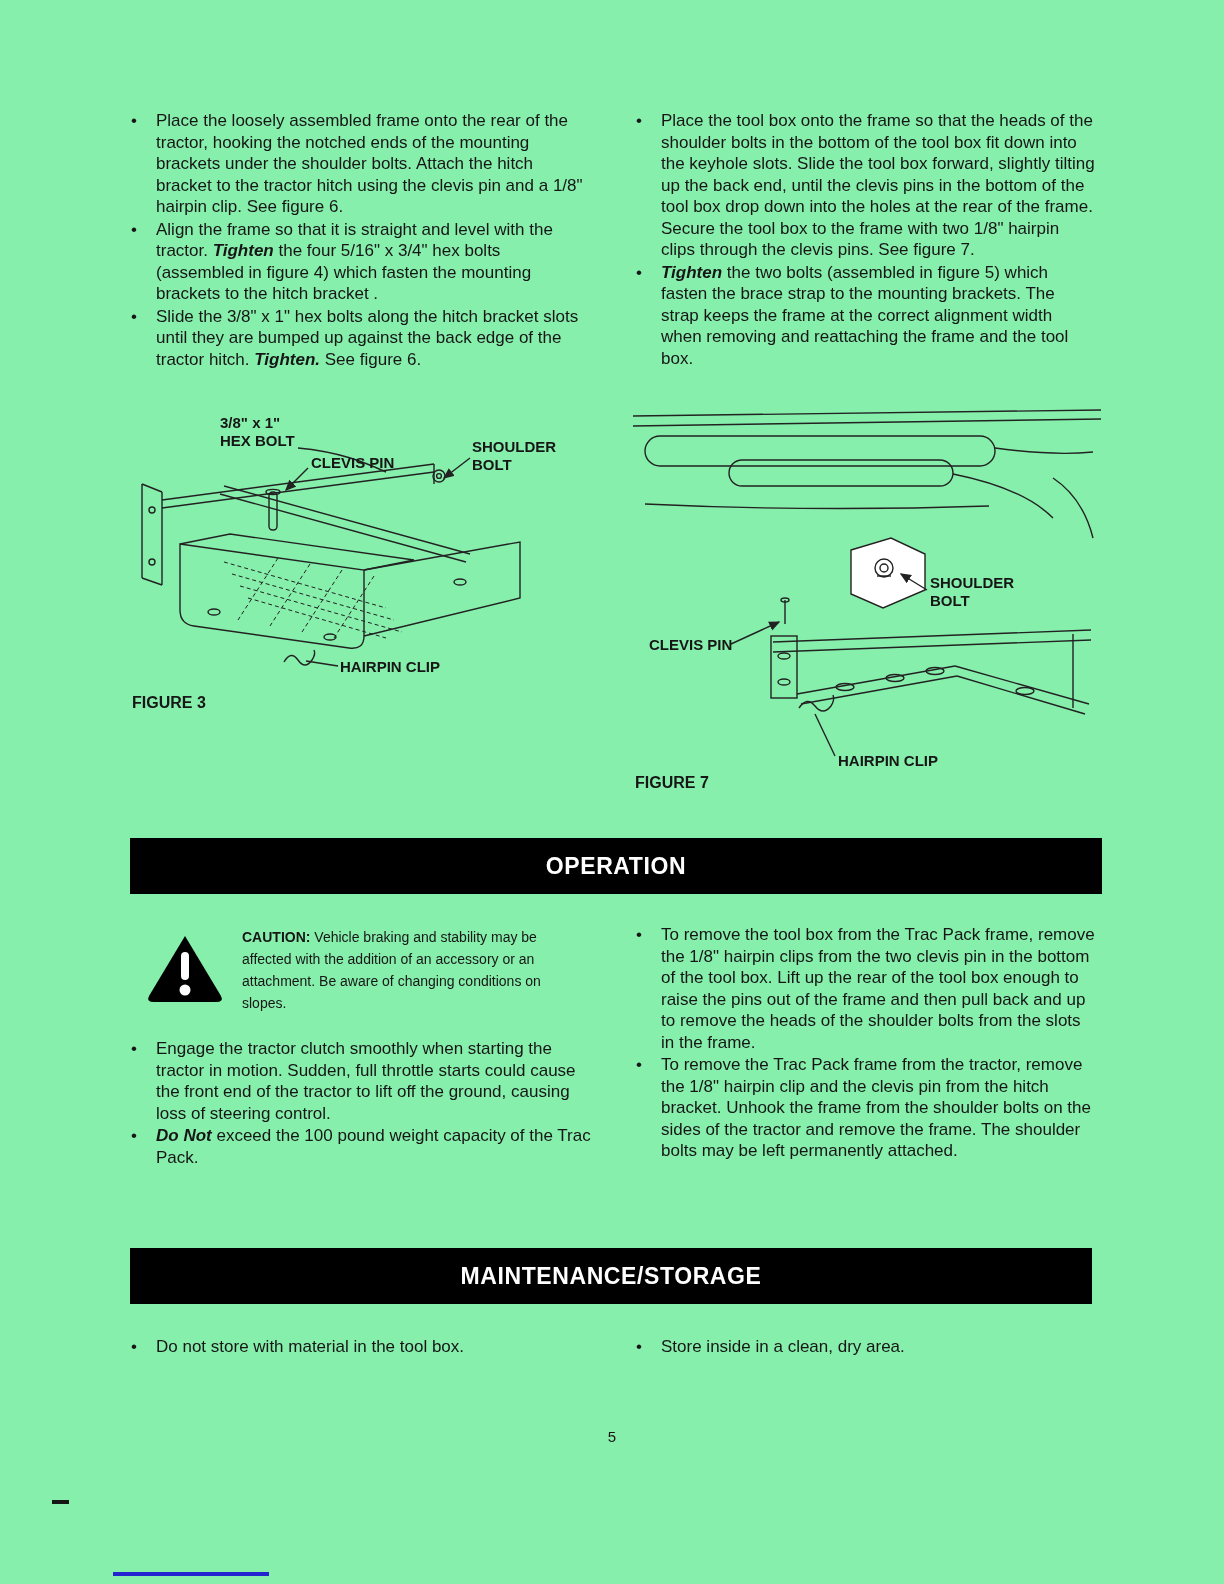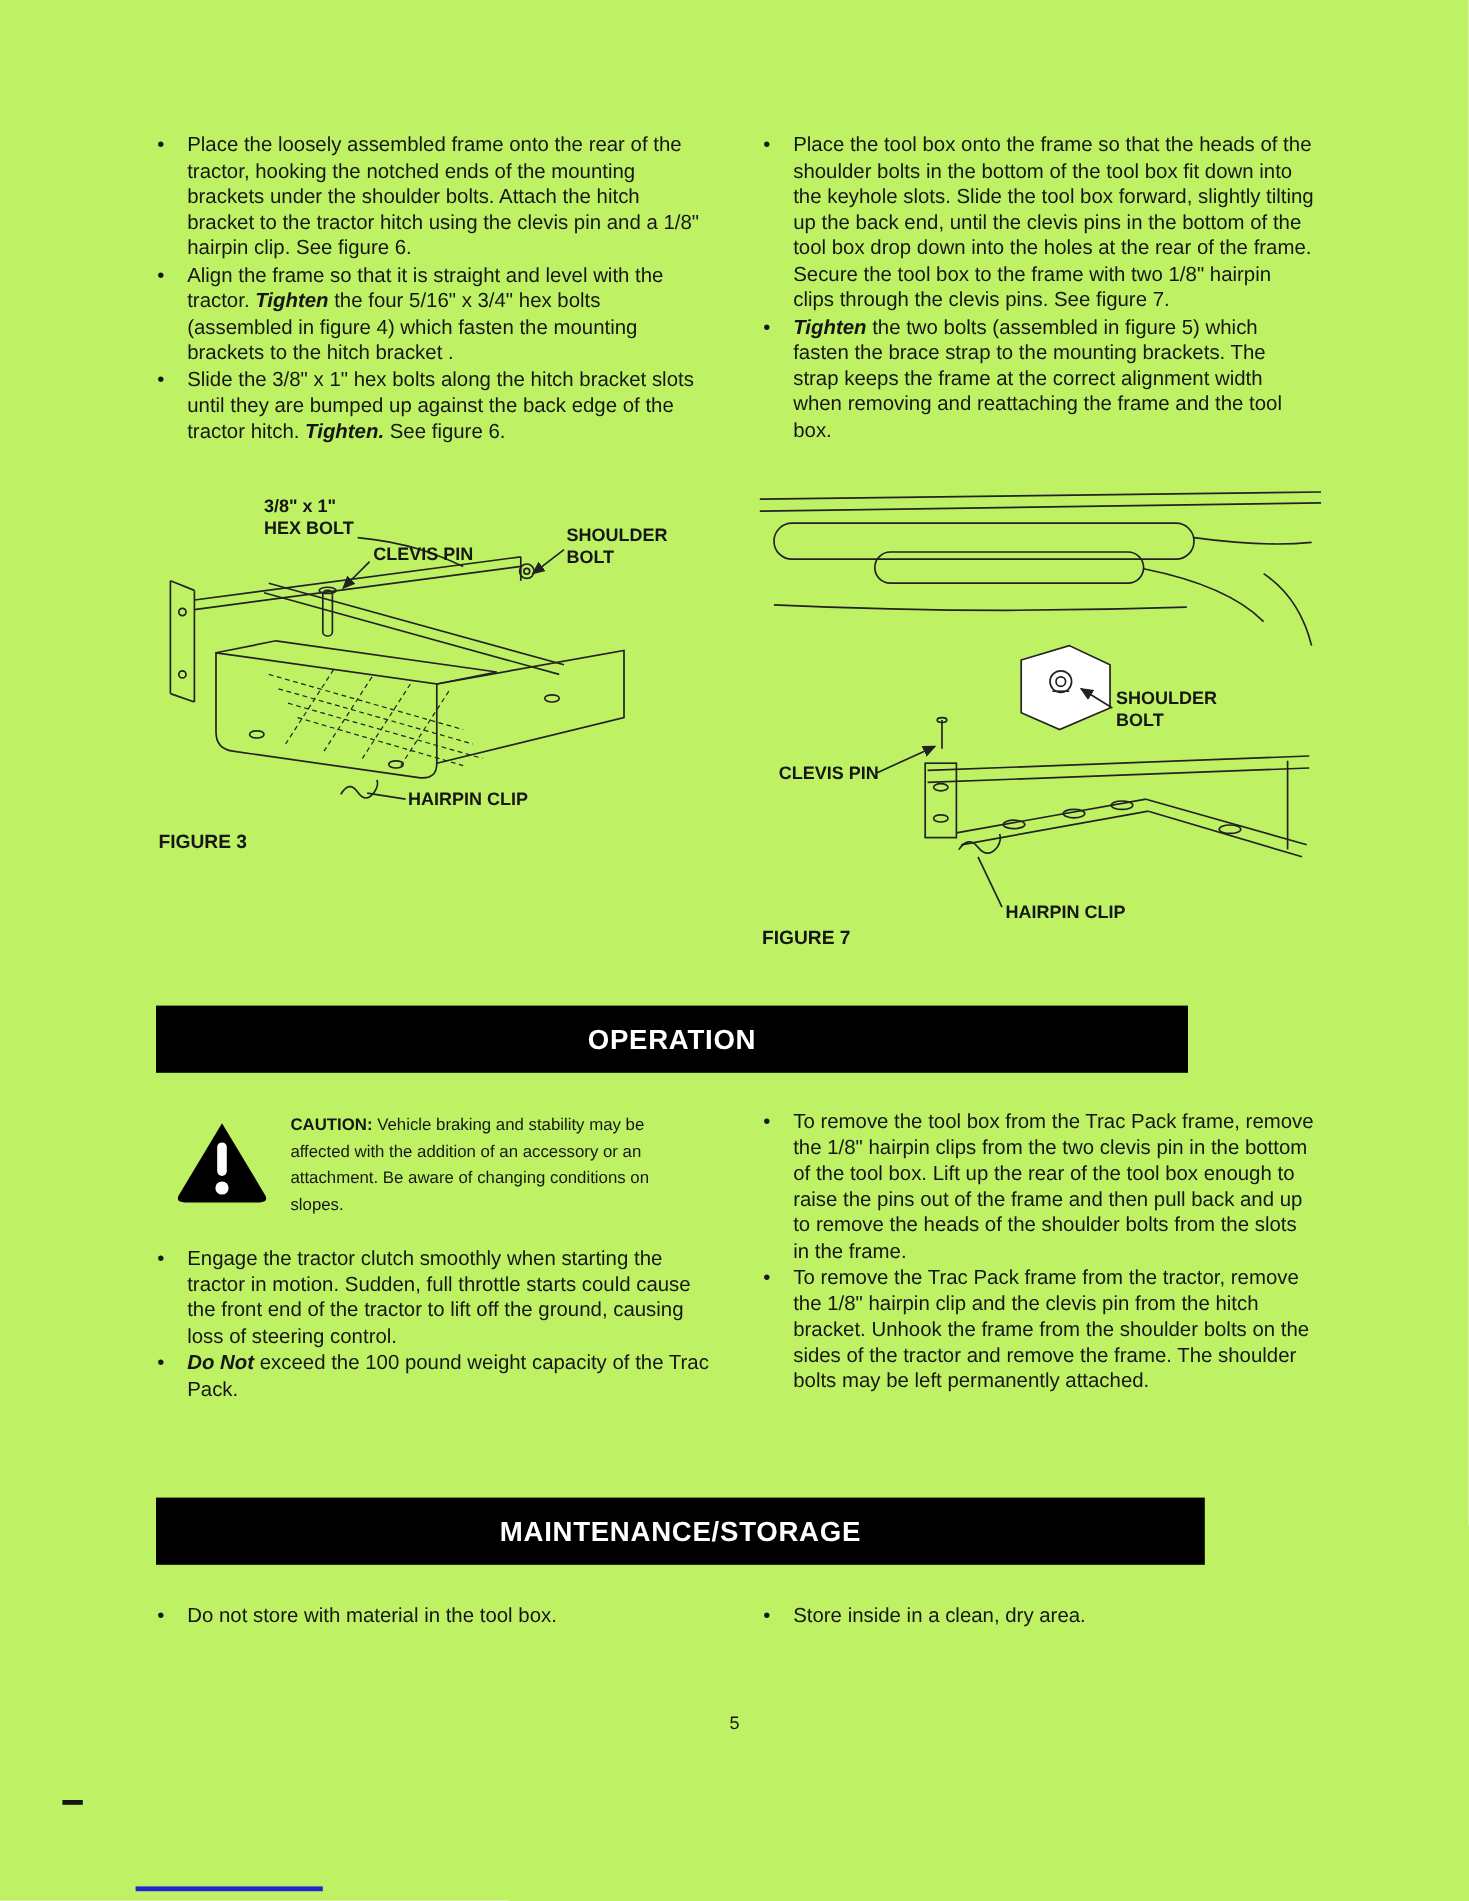--- a/index.html
+++ b/index.html
@@ -3,21 +3,21 @@
 <meta charset="utf-8">
 <style>
   * { margin:0; padding:0; box-sizing:border-box; }
   html,body { background:#ffffff; }
   body {
     width:1224px; height:1584px;
     font-family:"Liberation Sans", sans-serif;
     color:#161616;
     position:relative;
   }
-  .page { position:relative; width:1224px; height:1584px; background:#bef264; overflow:hidden; }
+  .page { position:relative; width:1224px; height:1584px; background:#86efac; overflow:hidden; }
   .abs { position:absolute; }
   .body-text { font-size:17px; line-height:21.5px; }
   .bullet { display:flex; margin-bottom:1px; }
   .dot { width:28px; flex:none; padding-left:3px; }
   .dot::before { content:"\2022"; }
   .btxt { flex:1; }
   .banner {
     background:#000; color:#fff;
     display:flex; align-items:center; justify-content:center;
     font-size:23px; font-weight:bold; letter-spacing:0.6px;
@@ -176,21 +176,21 @@
     </svg>
     <div class="fig-label" style="left:297px;top:166px">
       <div>SHOULDER</div>
       <div>BOLT</div>
     </div>
     <div class="fig-label" style="left:16px;top:228px">CLEVIS PIN</div>
     <div class="fig-label" style="left:205px;top:344px">HAIRPIN CLIP</div>
     <div class="fig-caption" style="left:2px;top:366px">FIGURE 7</div>
   </div>
 
-  <div class="abs banner" style="left:130px;top:838px;width:860px;height:56px">
+  <div class="abs banner" style="left:130px;top:838px;width:972px;height:56px">
     <span>OPERATION</span>
   </div>
 
   <div class="abs" style="left:128px;top:918px;width:462px;height:112px">
     <svg class="cau-icon" width="82" height="74" viewBox="0 0 82 74">
       <path d="M41,4 L77,64 Q80,70 72,70 L10,70 Q2,70 5,64 Z" fill="#000"></path>
       <rect x="37" y="20" width="8" height="28" rx="4" fill="#fff"></rect>
       <circle cx="41" cy="58" r="5.5" fill="#fff"></circle>
     </svg>
     <div class="cau-text">
@@ -214,21 +214,21 @@
     <div class="bullet">
         <span class="dot"></span>
         <span class="btxt"><span>To remove the tool box from the Trac Pack frame, remove the 1/8" hairpin clips from the two clevis pin in the bottom of the tool box. Lift up the rear of the tool box enough to raise the pins out of the frame and then pull back and up to remove the heads of the shoulder bolts from the slots in the frame.</span></span>
       </div>
     <div class="bullet">
         <span class="dot"></span>
         <span class="btxt"><span>To remove the Trac Pack frame from the tractor, remove the 1/8" hairpin clip and the clevis pin from the hitch bracket. Unhook the frame from the shoulder bolts on the sides of the tractor and remove the frame. The shoulder bolts may be left permanently attached.</span></span>
       </div>
   </section>
 
-  <div class="abs banner" style="left:130px;top:1248px;width:874px;height:56px">
+  <div class="abs banner" style="left:130px;top:1248px;width:962px;height:56px">
     <span>MAINTENANCE/STORAGE</span>
   </div>
 
   <section class="abs body-text" style="left:128px;top:1336px;width:468px">
     <div class="bullet">
         <span class="dot"></span>
         <span class="btxt"><span>Do not store with material in the tool box.</span></span>
       </div>
   </section>
 

